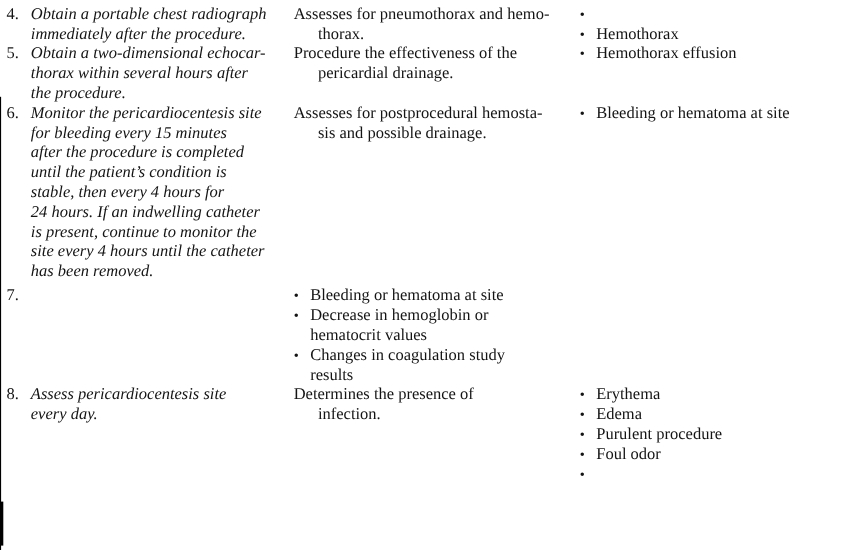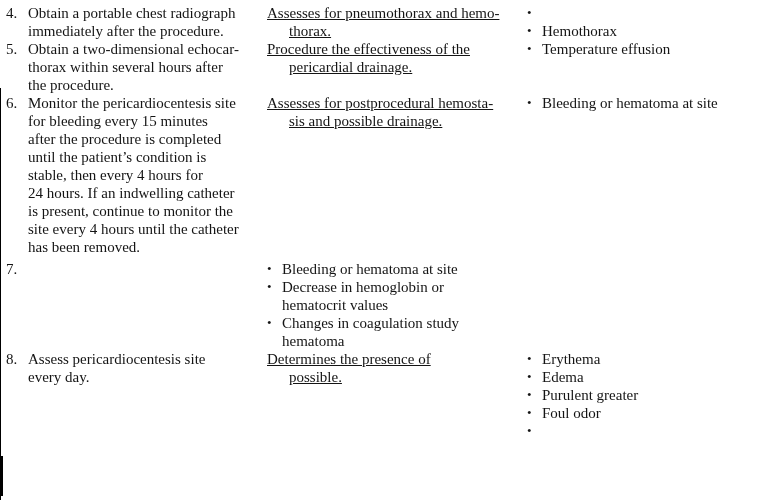--- a/index.html
+++ b/index.html
@@ -28,28 +28,28 @@
   .row.gap-before { margin-top: 4px; }
 
   .step-cell { display: flex; }
   .step-num {
     width: 22px;
     flex: 0 0 22px;
   }
   .step-text {
     white-space: pre-line;
     padding-right: 10px;
+    font-style: italic;
   }
 
   .rationale-cell { padding-right: 14px; }
   .rationale-text {
     white-space: pre-line;
     padding-left: 22px;
     text-indent: -22px; 
-    text-decoration: underline;
   }
 
   .obs-cell { padding-right: 2px; }
   .obs-item { display: flex; }
   .obs-marker {
     width: 15px;
     flex: 0 0 15px;
     font-size: 13px;
   }
   .obs-text { white-space: pre-line; }
@@ -112,21 +112,21 @@
 thorax within several hours after
 the procedure.</div>
       </div>
       <div class="rationale-cell">
         <div class="rationale-text">Procedure the effectiveness of the
 pericardial drainage.</div>
       </div>
       <div class="obs-cell">
         <div class="obs-item">
           <span class="obs-marker">•</span>
-          <div class="obs-text">Temperature effusion</div>
+          <div class="obs-text">Hemothorax effusion</div>
         </div>
       </div>
     </div>
 
     <div class="row">
       <div class="step-cell">
         <span class="step-num">6.</span>
         <div class="step-text">Monitor the pericardiocentesis site
 for bleeding every 15 minutes
 after the procedure is completed
@@ -159,47 +159,47 @@
           <div class="obs-text">Bleeding or hematoma at site</div>
         </div>
         <div class="obs-item">
           <span class="obs-marker">•</span>
           <div class="obs-text">Decrease in hemoglobin or
 hematocrit values</div>
         </div>
         <div class="obs-item">
           <span class="obs-marker">•</span>
           <div class="obs-text">Changes in coagulation study
-hematoma</div>
+results</div>
         </div>
       </div>
     </div>
 
     <div class="row">
       <div class="step-cell">
         <span class="step-num">8.</span>
         <div class="step-text">Assess pericardiocentesis site
 every day.</div>
       </div>
       <div class="rationale-cell">
         <div class="rationale-text">Determines the presence of
-possible.</div>
+infection.</div>
       </div>
       <div class="obs-cell">
         <div class="obs-item">
           <span class="obs-marker">•</span>
           <div class="obs-text">Erythema</div>
         </div>
         <div class="obs-item">
           <span class="obs-marker">•</span>
           <div class="obs-text">Edema</div>
         </div>
         <div class="obs-item">
           <span class="obs-marker">•</span>
-          <div class="obs-text">Purulent greater</div>
+          <div class="obs-text">Purulent procedure</div>
         </div>
         <div class="obs-item">
           <span class="obs-marker">•</span>
           <div class="obs-text">Foul odor</div>
         </div>
         <div class="obs-item">
           <span class="obs-marker">•</span>
         </div>
       </div>
     </div>

